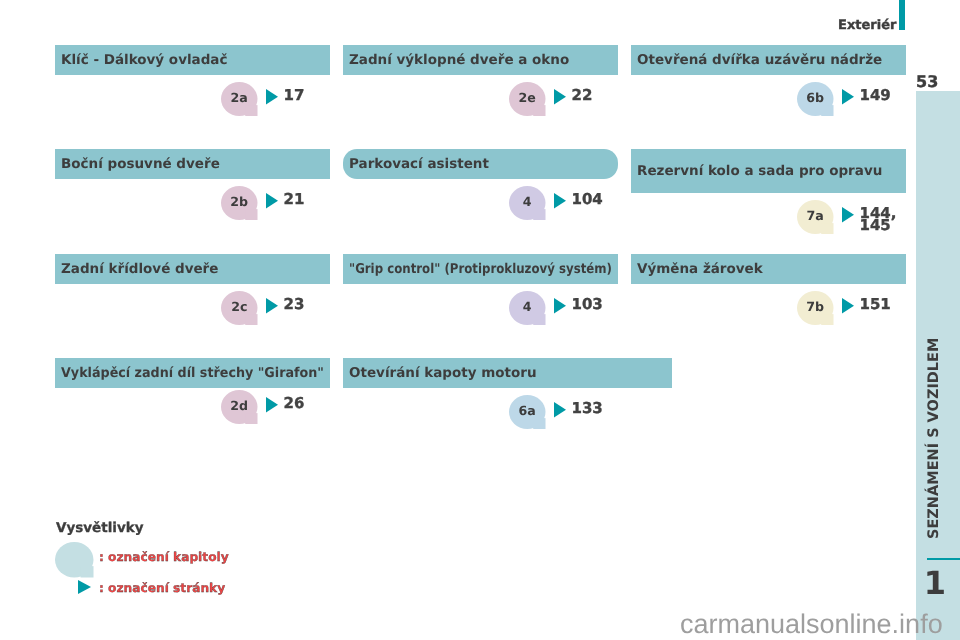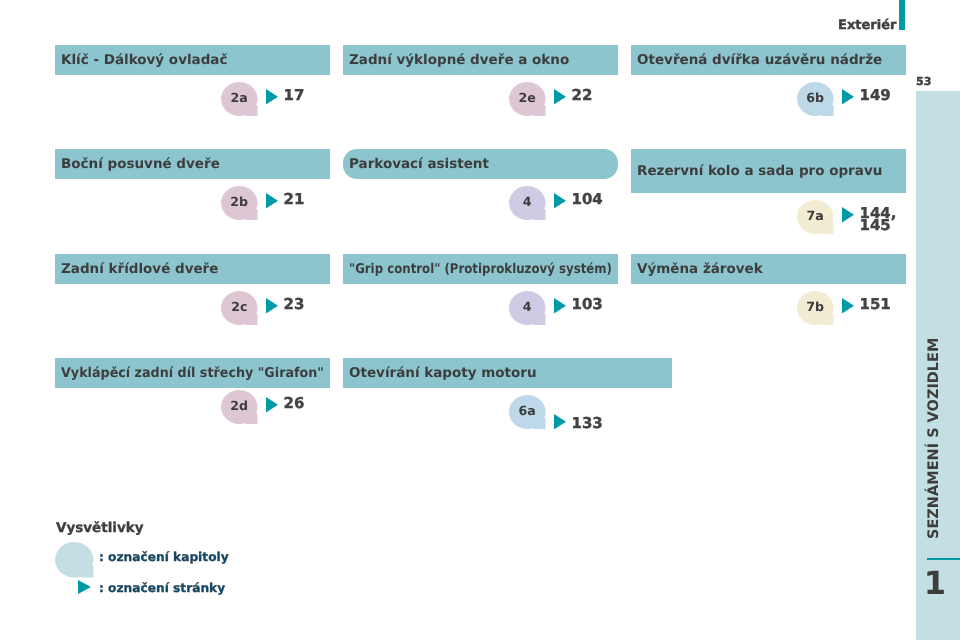--- a/index.html
+++ b/index.html
@@ -6,21 +6,21 @@
   html,body{margin:0;padding:0;background:#ffffff;}
   body{width:960px;height:640px;overflow:hidden;position:relative;
        font-family:"DejaVu Sans",sans-serif;-webkit-font-smoothing:antialiased;text-rendering:geometricPrecision;}
   .page{position:absolute;left:0;top:0;width:960px;height:640px;}
 
   
   .chapter-rule{position:absolute;left:899px;top:0;width:6px;height:30px;background:#009aa6;}
   .chapter-title{position:absolute;left:838px;top:19px;height:14px;line-height:14px;
                  font-size:13px;font-weight:bold;color:#3d3d3d;white-space:nowrap;
                  -webkit-text-stroke:0.4px #3d3d3d;}
-  .folio{position:absolute;left:916px;top:76px;font-size:11px;font-weight:bold;color:#3d3d3d;line-height:11px;-webkit-text-stroke:0.4px #3d3d3d;}
+  .folio{position:absolute;left:916px;top:76px;font-size:16px;font-weight:bold;color:#3d3d3d;line-height:11px;-webkit-text-stroke:0.4px #3d3d3d;}
 
   
   .tab{position:absolute;left:916px;top:91px;width:44px;height:549px;background:#c4dfe3;}
   .tab-label{position:absolute;left:0;top:448px;width:44px;height:20px;
              font-size:14.5px;font-weight:bold;color:#3d3d3d;
              white-space:nowrap;}
   .tab-label span{position:absolute;left:8px;top:0;display:block;
                   transform:rotate(-90deg);transform-origin:0 0;line-height:20px;}
   .tab-rule{position:absolute;left:11px;top:467px;width:33px;height:2px;background:#009aa6;}
   .tab-num{position:absolute;left:0;top:476px;width:38px;text-align:center;
@@ -37,21 +37,21 @@
   .badge svg{position:absolute;left:0;top:0;display:block;}
   .badge b{position:absolute;left:0;top:-2px;width:36.5px;height:34px;
            display:flex;align-items:center;justify-content:center;
            font-size:12.6px;font-weight:bold;color:#3d3d3d;}
   .tri{flex:none;margin-left:8px;margin-top:7px;display:block;}
   .pgs{margin-left:6px;margin-top:7px;font-size:15px;font-weight:bold;color:#434343;
        line-height:12.3px;white-space:nowrap;-webkit-text-stroke:0.35px #434343;}
 
   
   .legend-title{position:absolute;left:56px;top:521px;font-size:13.5px;font-weight:bold;color:#3d3d3d;line-height:14px;-webkit-text-stroke:0.3px #3d3d3d;}
-  .legend-text{font-size:12.2px;font-weight:bold;color:#0c4a6e;white-space:nowrap;line-height:12px;-webkit-text-stroke:0.3px #3d3d3d;}
+  .legend-text{font-size:12.2px;font-weight:bold;color:#ef4444;white-space:nowrap;line-height:12px;-webkit-text-stroke:0.3px #3d3d3d;}
 
   .wm{position:absolute;left:680px;top:611px;font-size:27px;color:#9e9e9e;
       font-family:"Liberation Sans",sans-serif;line-height:27px;}
 </style>
 </head>
 <body>
 
 <div class="page">
 
   <div class="chapter-rule"></div>
@@ -189,21 +189,21 @@
         <svg class="tri" width="12" height="15.5" viewBox="0 0 12 15.5">
           <path d="M 0 0 L 12 7.75 L 0 15.5 Z" fill="#009aa6"></path>
         </svg>
         <div class="pgs">
           <div>103</div>
         </div>
       </div>
       <div class="bar" style="left: 343px; top: 358px; width: 329px; height: 30px; background: rgb(140, 197, 206);">
         <span class="t">Otevírání kapoty motoru</span>
       </div>
-      <div class="entry" style="left: 509px; top: 395px; align-items: flex-end;">
+      <div class="entry" style="left: 509px; top: 395px;">
         <div class="badge">
           <svg width="36.5" height="34" viewBox="0 0 36.5 34">
             <ellipse cx="18.25" cy="17" rx="18.25" ry="17" fill="#bdd8e8"></ellipse>
             <rect x="24.19" y="23.09" width="12.31" height="10.91" fill="#bdd8e8"></rect>
           </svg>
           <b>6a</b>
         </div>
         <svg class="tri" width="12" height="15.5" viewBox="0 0 12 15.5">
           <path d="M 0 0 L 12 7.75 L 0 15.5 Z" fill="#009aa6"></path>
         </svg>
@@ -276,13 +276,14 @@
         </svg></div>
       <div class="legend-text" style="position: absolute; left: 99px; top: 551px;">: označení kapitoly</div>
       <div style="position: absolute; left: 78px; top: 580px;">
         <svg class="tri" width="13" height="14" viewBox="0 0 13 14" style="margin: 0px;">
           <path d="M 0 0 L 13 7 L 0 14 Z" fill="#009aa6"></path>
         </svg>
       </div>
       <div class="legend-text" style="position: absolute; left: 99px; top: 582px;">: označení stránky</div>
     </div>
 
+  <div class="wm">carmanualsonline.info</div>
 </div>
 
 </body></html>

